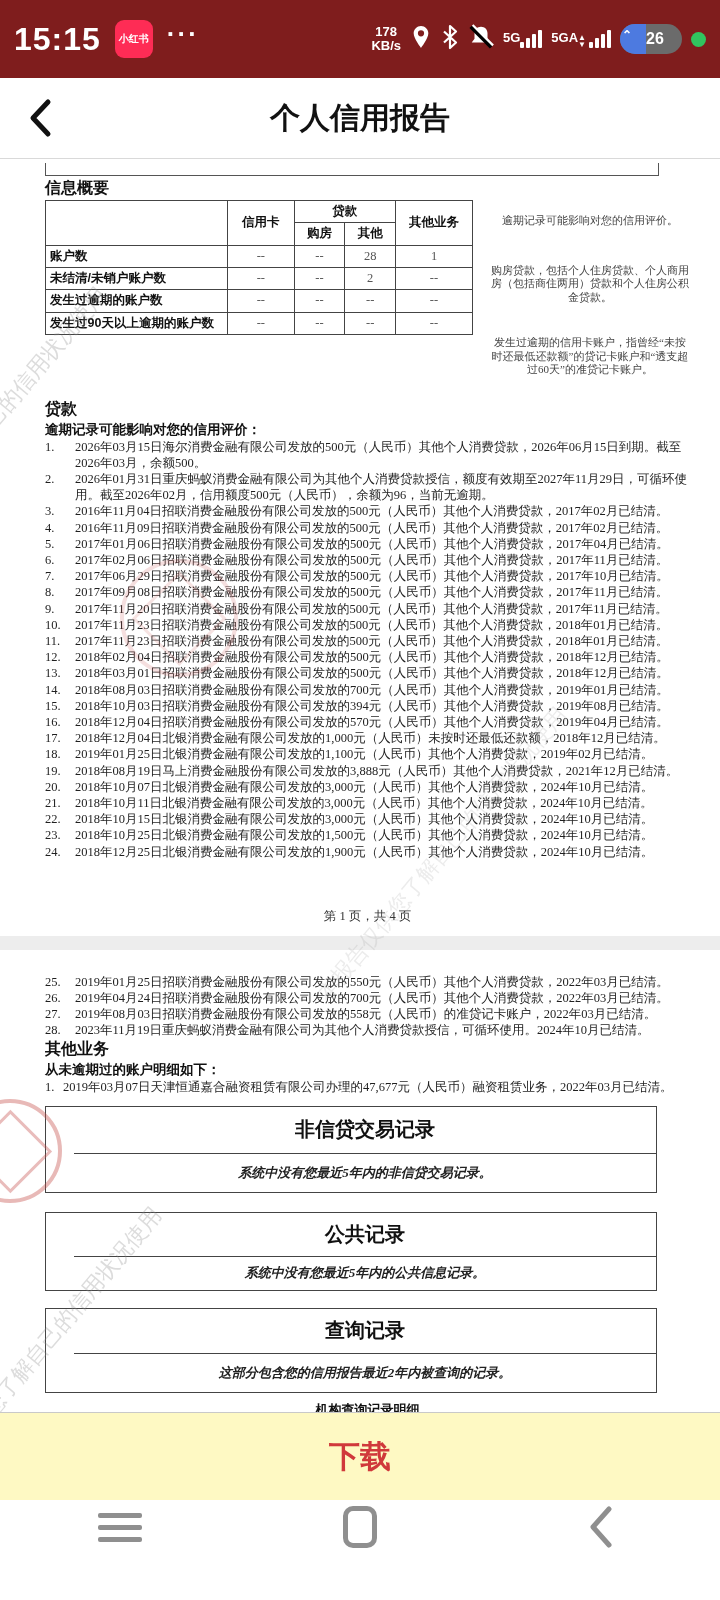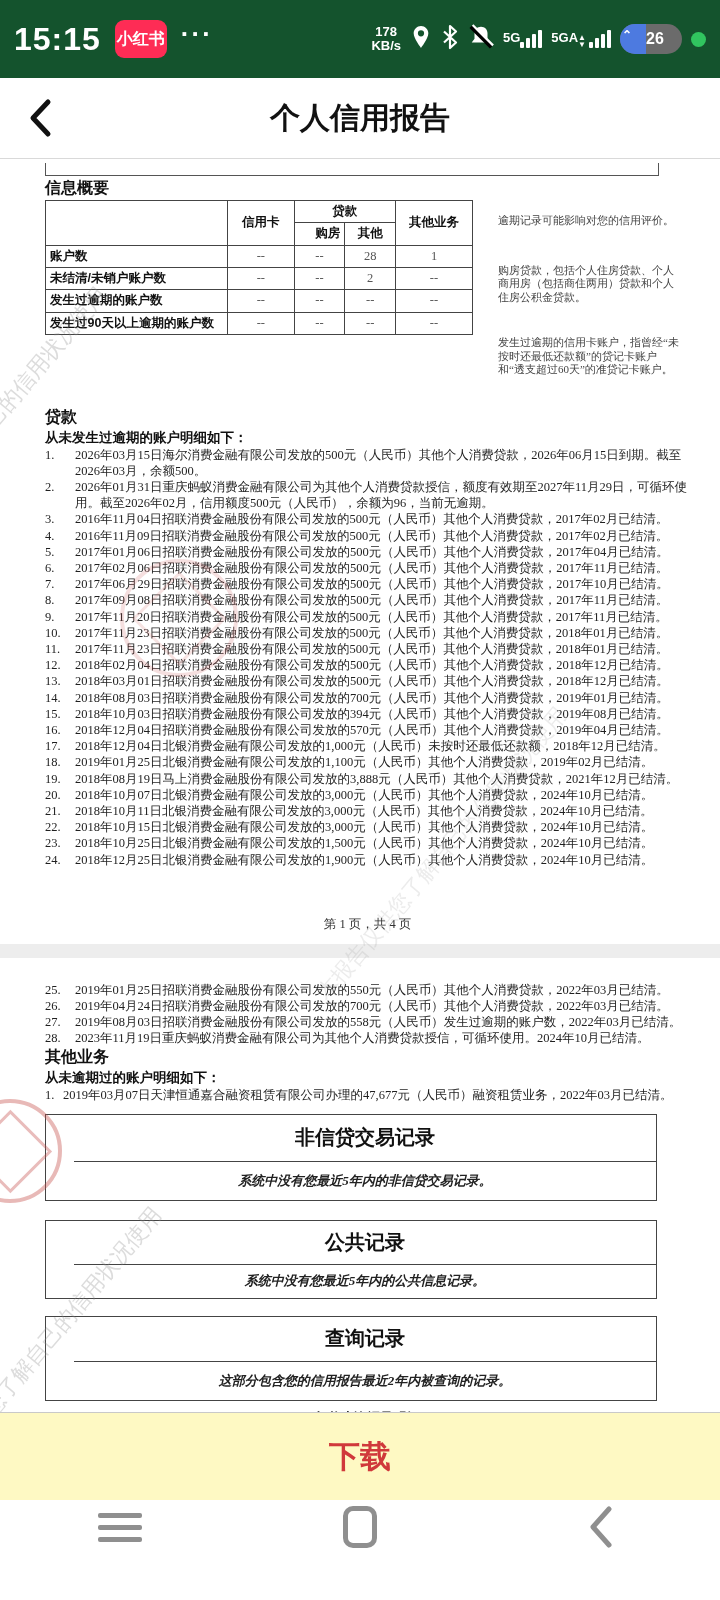--- a/index.html
+++ b/index.html
@@ -1,26 +1,26 @@
 <!DOCTYPE html>
 <html style="--accent-red: #d0393b; --badge-red: #fe2c55; --battery-blue: #4d7ae0; --status-green: #31c45f; --nav-gray: #8f8f8f;"><head>
 <meta charset="utf-8">
 <style>
   html,body{margin:0;padding:0;background:#fff;}
   .screen{position:relative;width:720px;height:1600px;background:#ffffff;overflow:hidden;
           font-family:"Liberation Sans",sans-serif;}
 
   
-  .status-bar{position:absolute;top:0;left:0;width:720px;height:78px;background:#14532d;
+  .status-bar{position:absolute;top:0;left:0;width:720px;height:78px;background:#7f1d1d;
               display:flex;align-items:center;justify-content:space-between;
               padding:0 14px;box-sizing:border-box;color:#fff;}
   .sb-left{display:flex;align-items:center;gap:14px;}
   .sb-time{font-size:32px;font-weight:700;letter-spacing:1px;}
-  .sb-badge{width:52px;height:38px;border-radius:9px;background:var(--badge-red);
-            color:#fff;font-size:16px;font-weight:700;display:flex;align-items:center;
+  .sb-badge{width:38px;height:38px;border-radius:9px;background:var(--badge-red);
+            color:#fff;font-size:10px;font-weight:700;display:flex;align-items:center;
             justify-content:center;}
   .sb-more{font-size:26px;font-weight:700;letter-spacing:2px;margin-top:-10px;}
   .sb-right{display:flex;align-items:center;gap:9px;}
   .sb-speed{font-size:13px;line-height:14px;text-align:center;font-weight:600;}
   .bars{display:flex;align-items:flex-end;gap:2px;}
   .bars i{display:block;width:4px;background:#fff;border-radius:1px;}
   .net{display:flex;flex-direction:row;align-items:center;line-height:10px;}
   .net .lbl{font-size:13px;font-weight:700;margin-bottom:2px;}
   .net-row{display:flex;align-items:flex-end;gap:2px;}
   .updown{display:flex;flex-direction:column;font-size:8px;line-height:7px;margin-right:1px;}
@@ -46,21 +46,21 @@
   .remnant{height:12px;width:612px;border:1px solid #555;border-top:none;margin-bottom:2px;}
   h2.sec{font-family:"Liberation Sans",sans-serif;font-size:16px;font-weight:700;color:#111;
          margin:0 0 2px 0;line-height:20px;height:20px;}
   .summary-row{display:flex;gap:17px;margin-bottom:22px;}
   table.sum{border-collapse:collapse;width:428px;height:135px;border-radius:6px;}
   table.sum td{border:1px solid #444;font-size:12.5px;padding:0 4px;}
   table.sum td.lab{font-weight:700;font-family:"Liberation Sans",sans-serif;color:#111;}
   table.sum td.hd{font-weight:700;text-align:center;font-family:"Liberation Sans",sans-serif;color:#111;}
   table.sum td.val{text-align:center;color:#555;font-family:"Liberation Serif",serif;}
   .notes{width:200px;font-size:11px;line-height:13.5px;color:#444;}
-  .notes p{margin:8px;}
+  .notes p{margin:0;text-align:center;}
   .notes p:nth-child(1){margin-top:14px;}
   .notes p:nth-child(2){margin-top:36px;}
   .notes p:nth-child(3){margin-top:32px;}
   .subhead{font-size:13.5px;font-weight:700;color:#111;height:18px;line-height:18px;
            font-family:"Liberation Sans",sans-serif;}
   .loan-list{font-size:12.5px;line-height:16.2px;color:#1f1f1f;}
   .loan-item{display:flex;}
   .loan-item .no{flex:0 0 30px;}
   .loan-item .tx{flex:1;}
   .pg-footer{margin-top:48px;height:16px;text-align:center;font-size:12.5px;color:#333;}
@@ -197,21 +197,21 @@
     <div class="summary-row">
       <table class="sum">
         <tbody>
           <tr>
             <td class="lab" rowspan="2" style="width:196px;"></td>
             <td class="hd" rowspan="2" style="width:64px;">信用卡</td>
             <td class="hd" colspan="2">贷款</td>
             <td class="hd" rowspan="2" style="width:76px;">其他业务</td>
           </tr>
           <tr>
-            <td class="hd" style="width:46px;text-align:right;">购房</td>
+            <td class="hd" style="width:46px;">购房</td>
             <td class="hd" style="width:46px;">其他</td>
           </tr>
           </tbody>
           <tbody>
   <tr>
     <td class="lab">账户数</td>
     <td class="val">--</td>
     <td class="val">--</td>
     <td class="val">28</td>
     <td class="val">1</td>
@@ -246,21 +246,21 @@
       <div class="notes">
   <p>逾期记录可能影响对您的信用评价。</p>
 
   <p>购房贷款，包括个人住房贷款、个人商用房（包括商住两用）贷款和个人住房公积金贷款。</p>
 
   <p>发生过逾期的信用卡账户，指曾经“未按时还最低还款额”的贷记卡账户和“透支超过60天”的准贷记卡账户。</p>
 </div>
     </div>
 
     <h2 class="sec">贷款</h2>
-    <div class="subhead">从未发生过逾期的账户明细如下：</div>
+    <div class="subhead">逾期记录可能影响对您的信用评价：</div>
 
     <div class="loan-list">
   <div class="loan-item">
     <span class="no">1.</span>
           <span class="tx">2026年03月15日海尔消费金融有限公司发放的500元（人民币）其他个人消费贷款，2026年06月15日到期。截至2026年03月，余额500。</span>
   </div>
 
   <div class="loan-item">
     <span class="no">2.</span>
           <span class="tx">2026年01月31日重庆蚂蚁消费金融有限公司为其他个人消费贷款授信，额度有效期至2027年11月29日，可循环使用。截至2026年02月，信用额度500元（人民币），余额为96，当前无逾期。</span>
@@ -386,21 +386,21 @@
           <span class="tx">2019年01月25日招联消费金融股份有限公司发放的550元（人民币）其他个人消费贷款，2022年03月已结清。</span>
   </div>
 
   <div class="loan-item">
     <span class="no">26.</span>
           <span class="tx">2019年04月24日招联消费金融股份有限公司发放的700元（人民币）其他个人消费贷款，2022年03月已结清。</span>
   </div>
 
   <div class="loan-item">
     <span class="no">27.</span>
-          <span class="tx">2019年08月03日招联消费金融股份有限公司发放的558元（人民币）发生过逾期的账户数，2022年03月已结清。</span>
+          <span class="tx">2019年08月03日招联消费金融股份有限公司发放的558元（人民币）的准贷记卡账户，2022年03月已结清。</span>
   </div>
 
   <div class="loan-item">
     <span class="no">28.</span>
           <span class="tx">2023年11月19日重庆蚂蚁消费金融有限公司为其他个人消费贷款授信，可循环使用。2024年10月已结清。</span>
   </div>
 </div>
 
     <h2 class="sec sec-other">其他业务</h2>
     <div class="subhead">从未逾期过的账户明细如下：</div>

